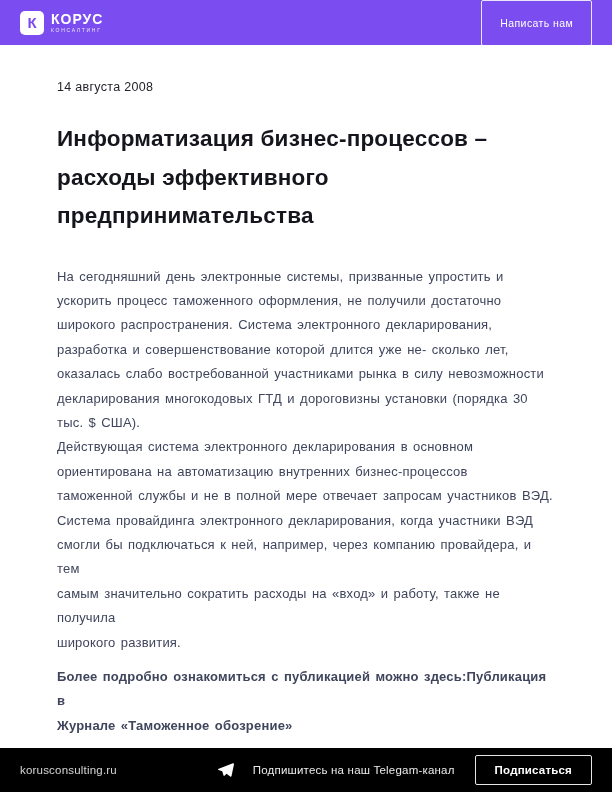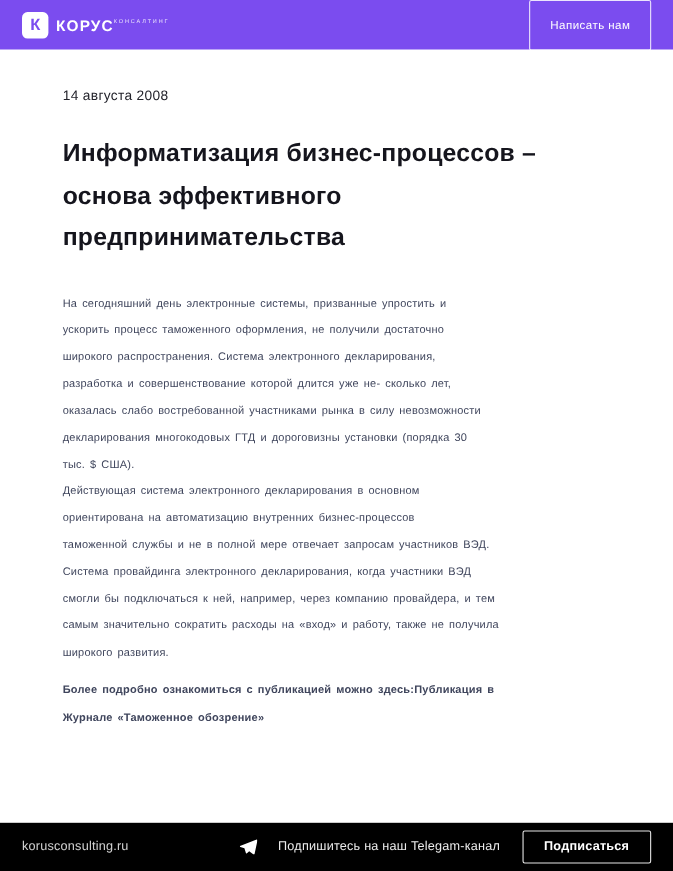--- a/index.html
+++ b/index.html
@@ -25,21 +25,21 @@
   .logo-mark {
     width: 24px; height: 24px;
     background: #ffffff;
     border-radius: 5px;
     display: flex; align-items: center; justify-content: center;
     color: #7B4CEF;
     font-weight: bold;
     font-size: 15px;
     line-height: 1;
   }
-  .logo-text { display: flex; flex-direction: row; }
+  .logo-text { display: flex; flex-direction: column; }
   .logo-brand {
     color: #ffffff; font-weight: bold; font-size: 14px;
     letter-spacing: 1px; line-height: 14px;
   }
   .logo-sub {
     color: rgba(255,255,255,0.85); font-size: 5px;
     letter-spacing: 1.7px; margin-top: 2px; line-height: 5px;
   }
   .contact-btn {
     background: transparent;
@@ -64,21 +64,21 @@
     margin: 26px 0 0 0;
     font-size: 22.5px;
     font-weight: bold;
     color: #15151d;
     line-height: 38.5px;
     letter-spacing: 0.2px;
     white-space: pre-line;
   }
   .bodytext {
     margin: 0;
-    font-size: 10px;
+    font-size: 13px;
     color: #3F455C;
     line-height: 24.4px;
     letter-spacing: 0.2px;
     word-spacing: 1.5px;
     white-space: pre-line;
   }
   .first-para { margin-top: 29px; }
   .last-para { margin-top: 10px; font-weight: bold; }
 
   
@@ -126,21 +126,21 @@
       <span class="logo-brand">КОРУС</span>
       <span class="logo-sub">КОНСАЛТИНГ</span>
     </div>
   </div>
   <button class="contact-btn">Написать нам</button>
 </header>
 
 <main class="main">
   <div class="article-date">14 августа 2008</div>
   <h1 class="article-title">Информатизация бизнес-процессов –
-основа эффективного
+расходы эффективного
 предпринимательства</h1>
   <p class="bodytext first-para">На сегодняшний день электронные системы, призванные упростить и
 ускорить процесс таможенного оформления, не получили достаточно
 широкого распространения. Система электронного декларирования,
 разработка и совершенствование которой длится уже не- сколько лет,
 оказалась слабо востребованной участниками рынка в силу невозможности
 декларирования многокодовых ГТД и дороговизны установки (порядка 30
 тыс. $ США).</p>
   <p class="bodytext">Действующая система электронного декларирования в основном
 ориентирована на автоматизацию внутренних бизнес-процессов

